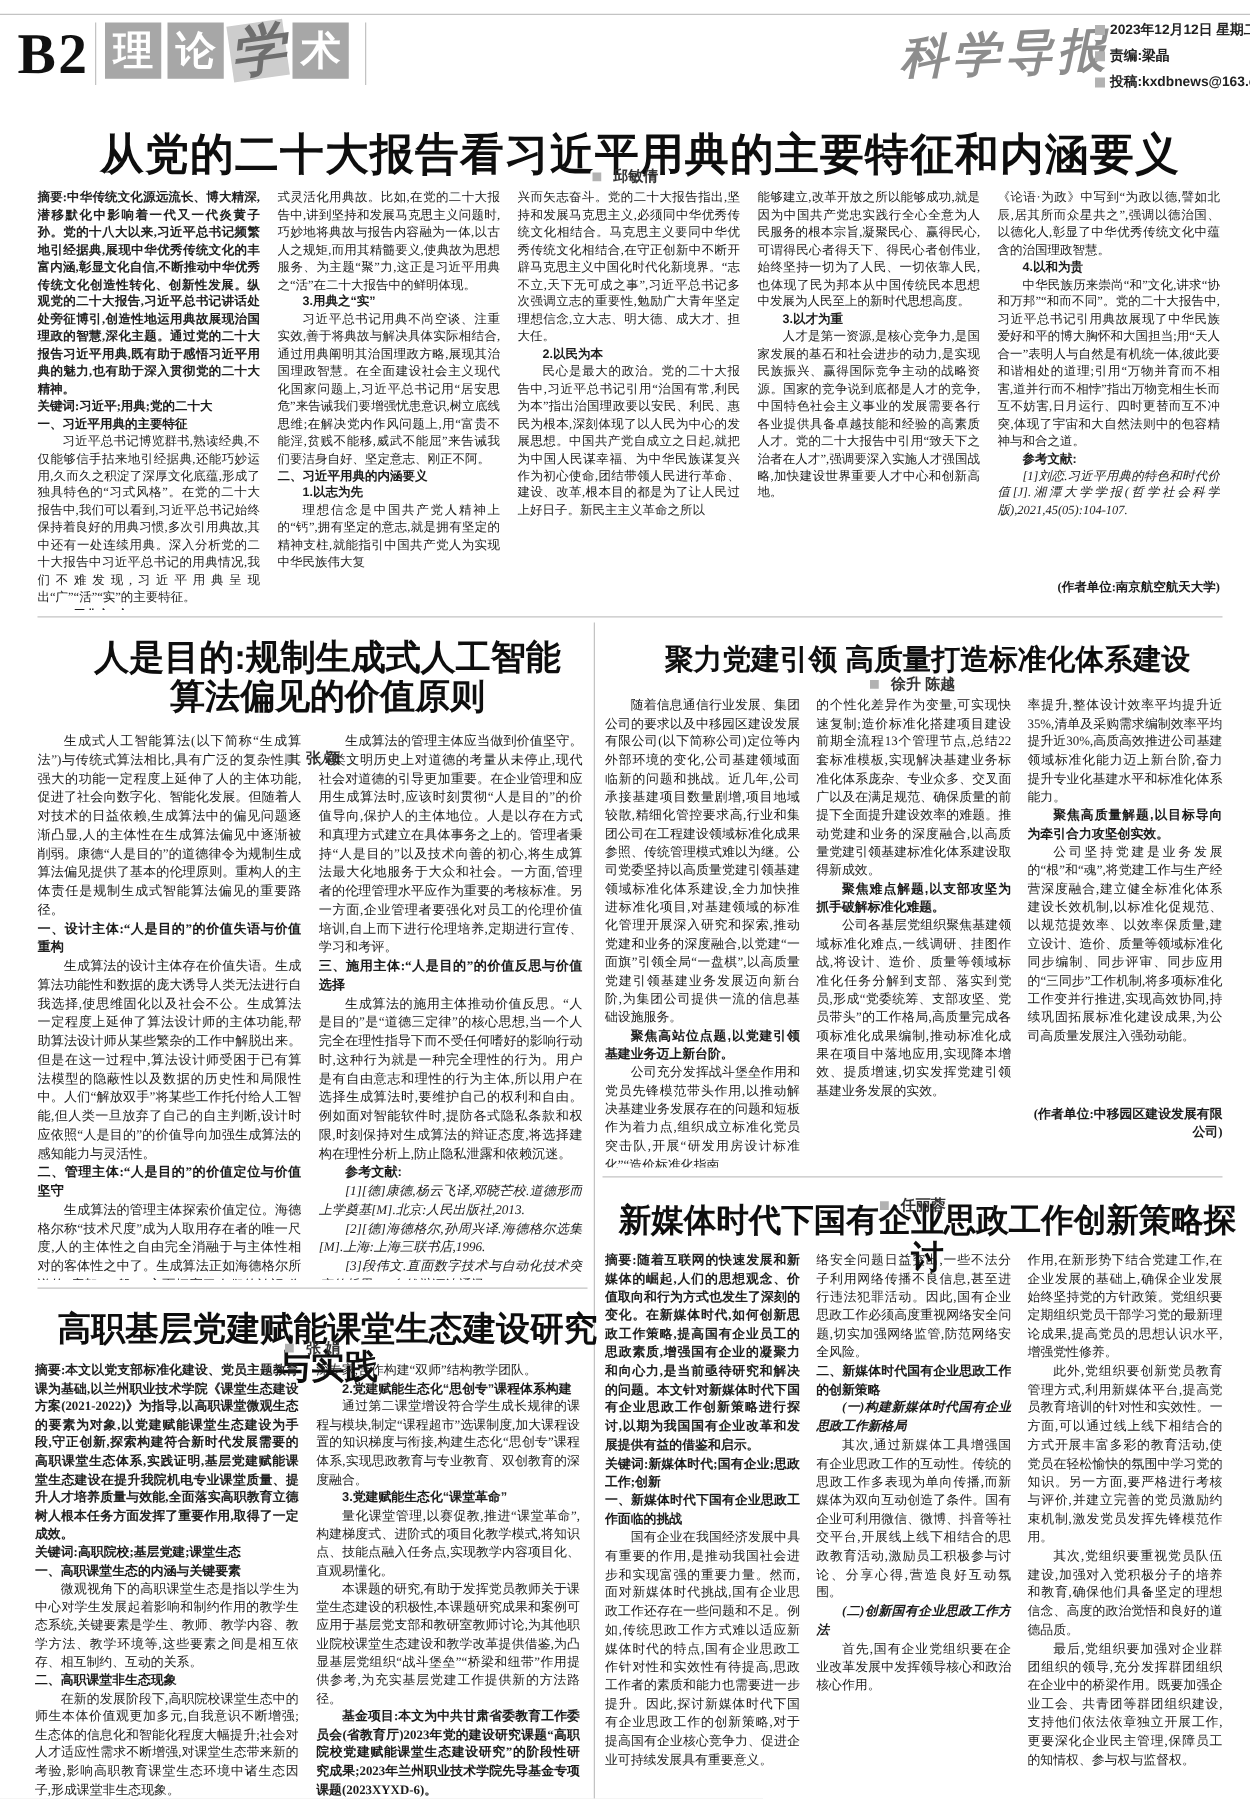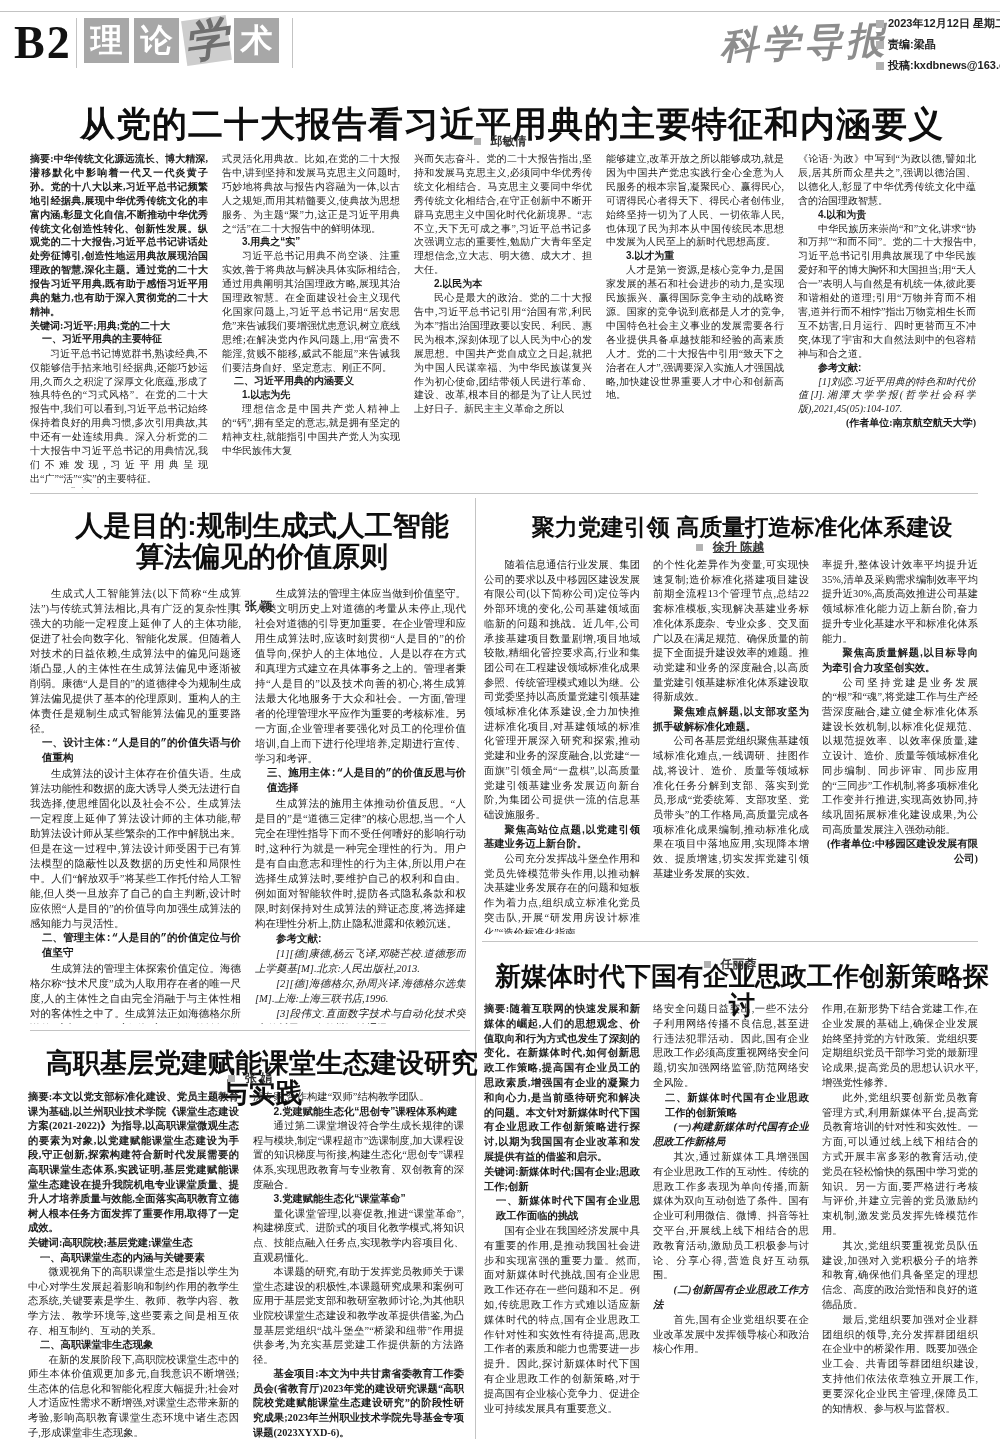--- a/index.html
+++ b/index.html
@@ -25,44 +25,44 @@
   .sq{display:inline-block;width:8px;height:8px;background:#b2b2b2;margin-right:4px;flex:0 0 auto;}
   .title{font-family:"Liberation Sans",sans-serif;font-weight:bold;color:#0e0e0e;
          text-align:center;margin:12px;line-height:1.12;}
   .byline{display:flex;align-items:center;justify-content:center;gap:6px;
           font-family:"Liberation Sans",sans-serif;font-weight:bold;font-size:12px;color:#333;}
   .byline .sq{width:7px;height:7px;}
   .cols{display:flex;}
   .col{overflow:hidden;text-align:justify;}
   .col p{margin:0;text-indent:2em;}
   .col p.cont{text-indent:0;}
-  .col p.h1{font-family:Liberation Mono, monospace;font-weight:bold;text-indent:0;margin-left:12px;}
+  .col p.h1{font-family:Liberation Serif, serif;font-weight:bold;text-indent:0;}
   .col p.sub{font-family:"Liberation Sans",sans-serif;font-weight:bold;text-indent:2em;}
   .col p.subk{font-weight:bold;font-style:italic;text-indent:2em;}
   .col p.abs{text-indent:0;font-weight:600;color:#222;}
   .col p.kw{text-indent:0;font-weight:bold;}
   .col p.ref{font-style:italic;text-indent:2em;}
   .col p.fund{font-weight:bold;text-indent:2em;}
-  .col p.au{text-align:right;text-indent:0;font-weight:600;}
+  .col p.au{text-align:right;text-indent:0;font-weight:600;margin-top:48px;}
 
   
   .a1-title{position:absolute;left:30px;top:92px;width:940px;font-size:35px;letter-spacing:1px;}
   .a1-byline{position:absolute;left:0;top:133px;width:1000px;}
   .a1-cols{position:absolute;left:30px;top:152px;width:948px;height:336px;gap:14px;}
   .a1-cols .col{width:178px;font-size:10px;line-height:13.9px;}
 
   
   .a2-title{position:absolute;left:30px;top:498px;width:440px;font-size:28px;}
   .a2-byline{position:absolute;left:30px;top:598px;width:440px;text-align:center;}
   .a2-cols{position:absolute;left:30px;top:586px;width:436px;height:438px;gap:14px;}
   .a2-cols .col{width:211px;font-size:10.5px;line-height:15px;}
 
   
   .a3-title{position:absolute;left:482px;top:503px;width:496px;font-size:23px;}
-  .a3-byline{position:absolute;left:482px;top:539px;width:496px;text-decoration:underline;}
+  .a3-byline{position:absolute;left:482px;top:539px;width:496px;}
   .a3-cols{position:absolute;left:484px;top:558px;width:494px;height:376px;gap:13px;}
   .a3-cols .col{width:156px;font-size:10.3px;line-height:14.7px;}
 
   
   .a4-title{position:absolute;left:482px;top:950px;width:496px;font-size:26px;}
   .a4-byline{position:absolute;left:482px;top:956px;width:496px;}
   .a4-cols{position:absolute;left:484px;top:1002px;width:494px;height:437px;gap:13px;}
   .a4-cols .col{width:156px;font-size:10.3px;line-height:14.8px;}
 
   

